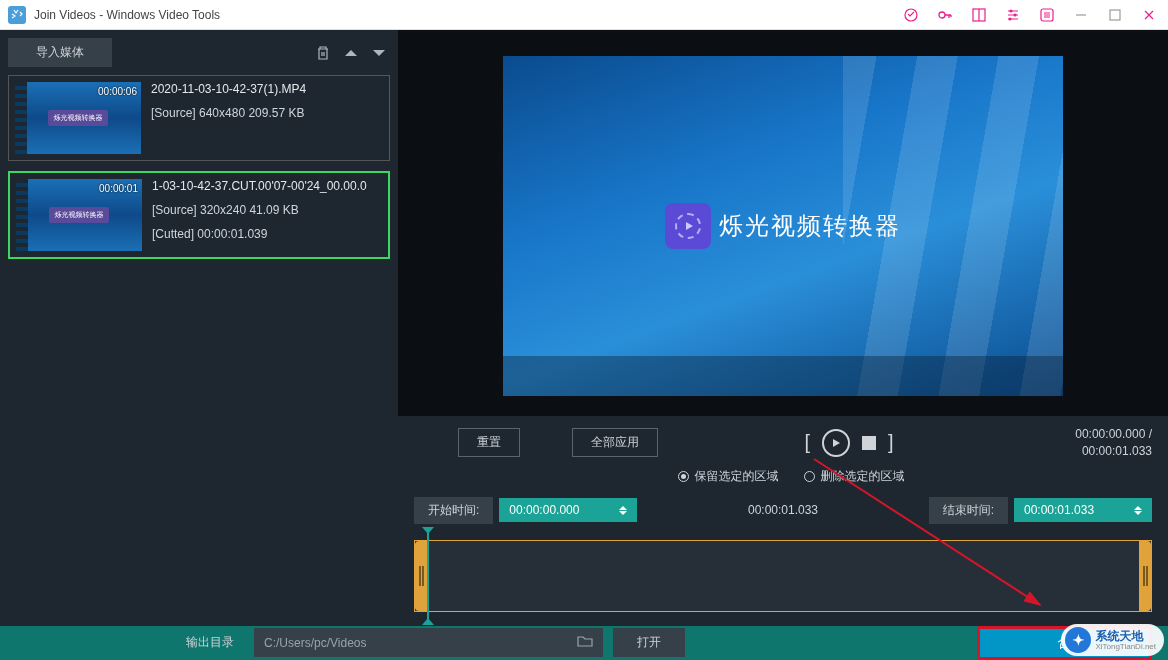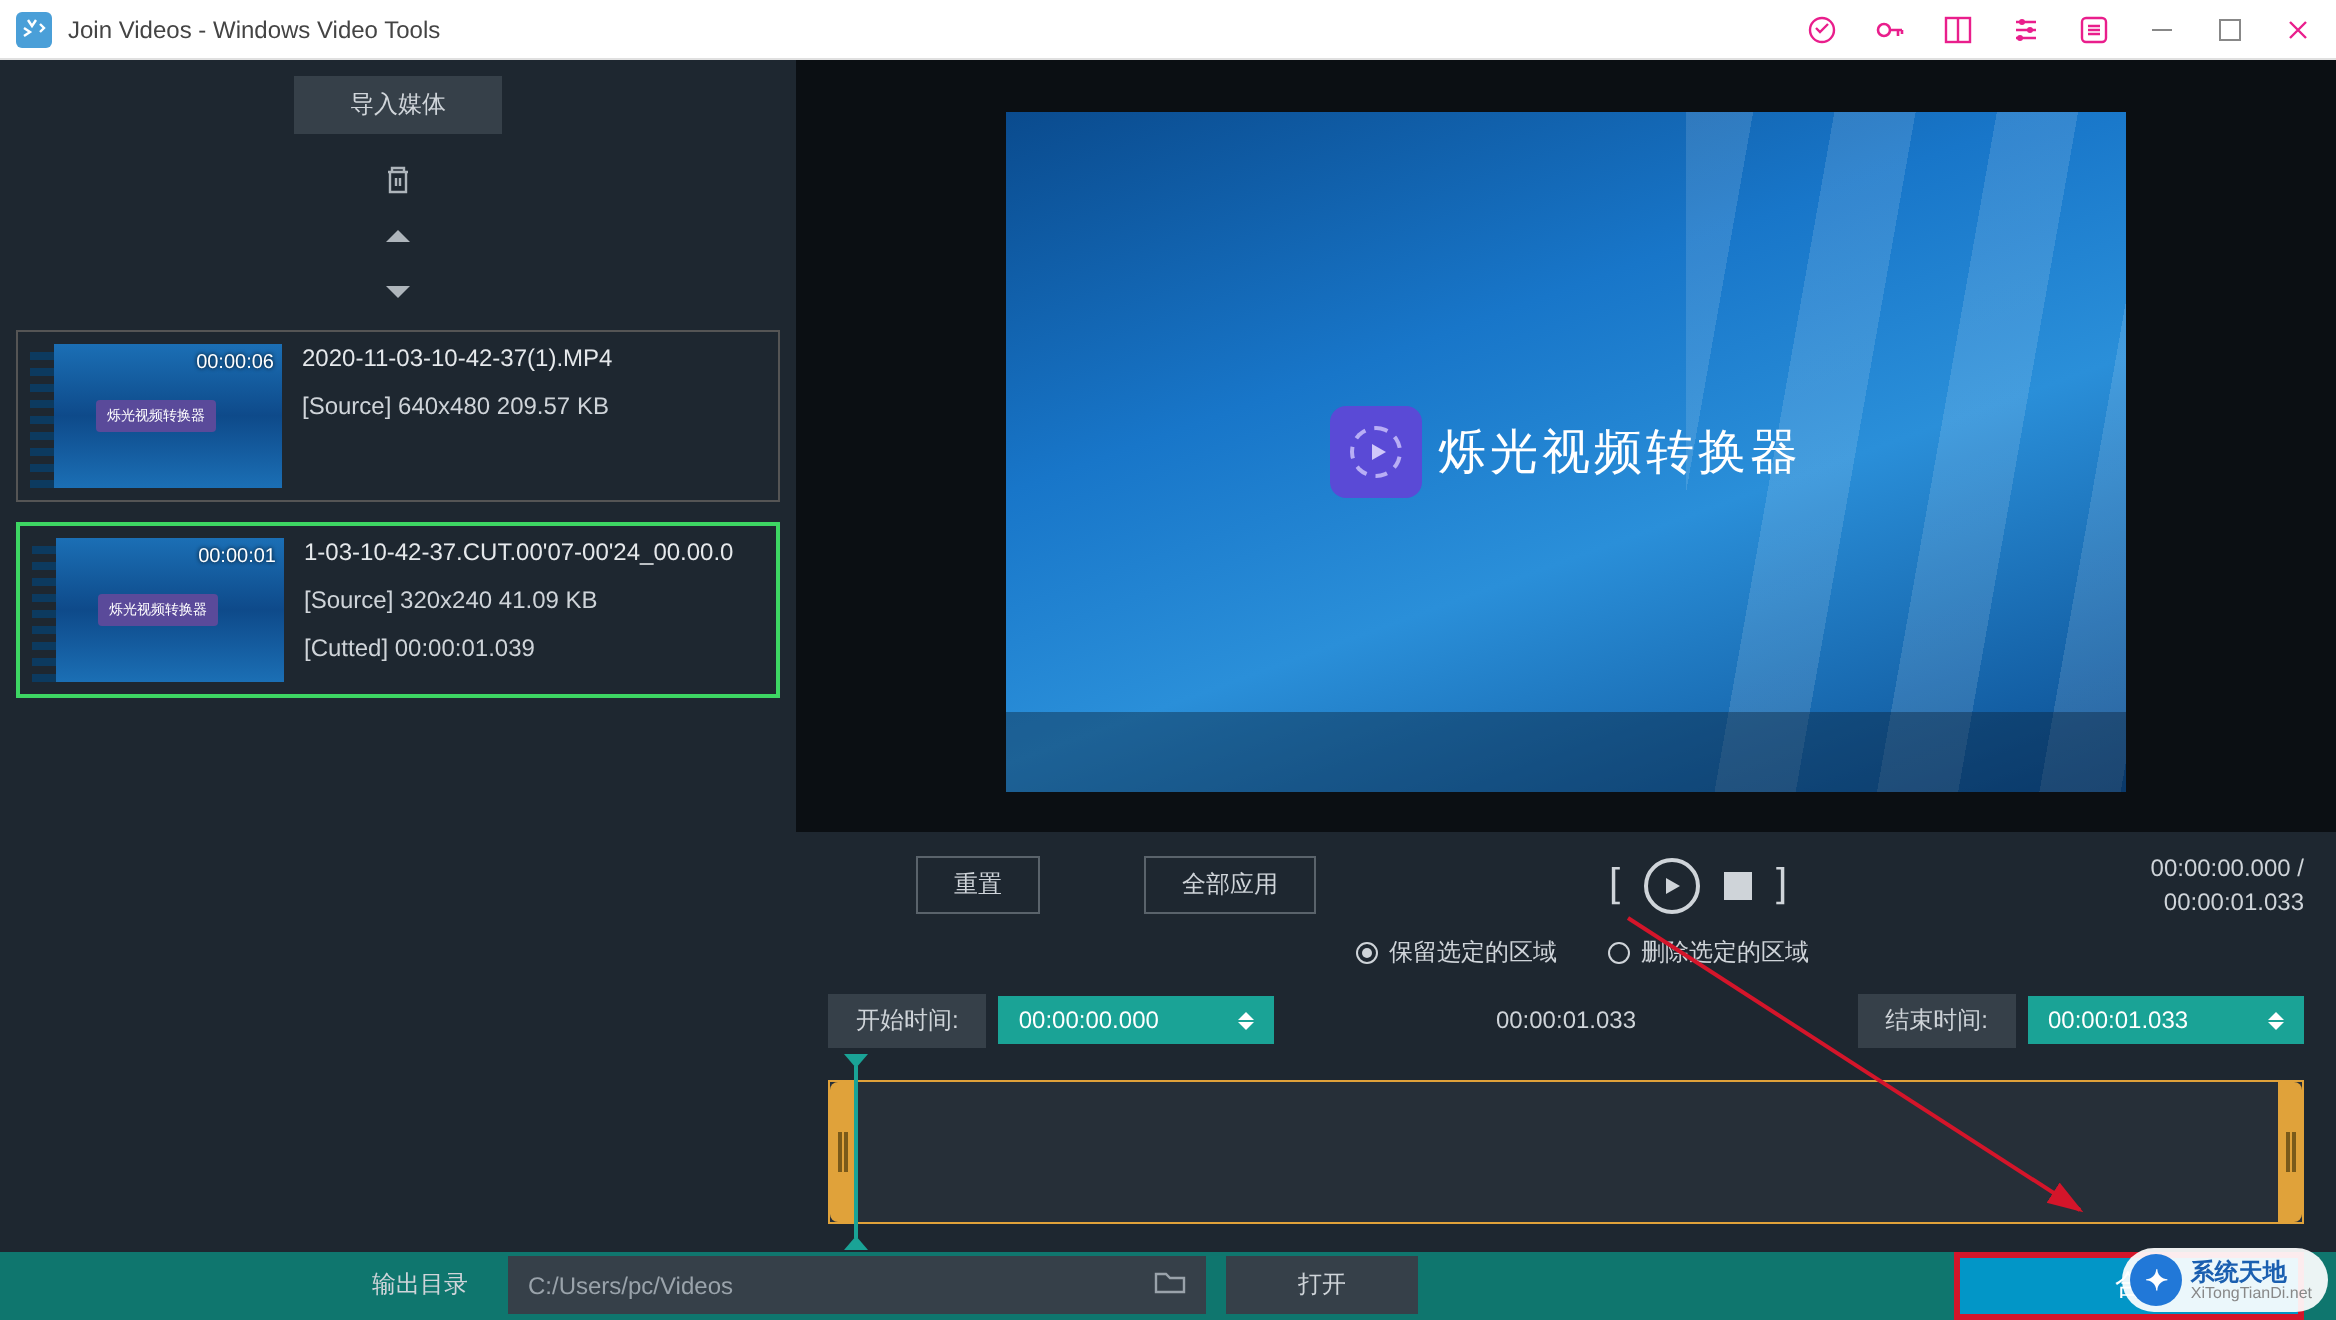--- a/index.html
+++ b/index.html
@@ -8,21 +8,21 @@
 .title-bar { height: 30px; background: #fff; display: flex; align-items: center; padding: 0 8px; border-bottom: 1px solid #e0e0e0; }
 .title-bar .app-icon { width: 18px; height: 18px; background: #4a9fd8; border-radius: 3px; display: flex; align-items: center; justify-content: center; margin-right: 8px; }
 .title-bar .app-icon svg { width: 12px; height: 12px; }
 .title-bar .title-text { font-size: 12px; color: #444; flex: 1; }
 .title-controls { display: flex; gap: 12px; align-items: center; }
 .title-controls .ctrl { width: 22px; height: 22px; display: flex; align-items: center; justify-content: center; cursor: pointer; color: #e91e8c; }
 .title-controls .ctrl.win { color: #888; }
 .main-body { height: 630px; background: #1e2730; display: flex; flex-direction: column; }
 .content-row { flex: 1; display: flex; }
 .sidebar { width: 398px; background: #1e2730; padding: 8px; display: flex; flex-direction: column; }
-.sidebar-top { display: flex; align-items: center; gap: 6px; margin-bottom: 8px; flex-direction: column; }
+.sidebar-top { display: flex; align-items: center; gap: 6px; margin-bottom: 8px; }
 .import-btn { background: #364049; color: #d0d5da; font-size: 12px; padding: 6px 28px; border: none; cursor: pointer; }
 .spacer { flex: 1; }
 .icon-btn { width: 22px; height: 22px; display: flex; align-items: center; justify-content: center; cursor: pointer; color: #aeb5bb; }
 .media-list { flex: 1; }
 .media-item { border: 1px solid #555; padding: 6px; display: flex; gap: 10px; margin-bottom: 10px; background: #1e2730; }
 .media-item.selected { border: 2px solid #3dd663; }
 .thumb { width: 126px; height: 72px; background: linear-gradient(180deg, #1b6fb5 0%, #0e4a8a 50%, #1b6fb5 100%); position: relative; display: flex; align-items: center; justify-content: center; }
 .thumb-bars { position: absolute; left: 0; top: 0; width: 12px; height: 100%; background: repeating-linear-gradient(0deg, #0c3a5f 0 4px, #1e2730 4px 8px); }
 .thumb .badge { position: absolute; top: 4px; right: 4px; font-size: 10px; color: #fff; text-shadow: 0 0 2px #000; }
 .thumb .center-box { width: 60px; height: 16px; background: #5a4a9a; border-radius: 2px; display: flex; align-items: center; justify-content: center; }
@@ -64,21 +64,21 @@
 .tl-handle.left { left: 0; border-radius: 4px 0 0 4px; }
 .tl-handle.right { right: 0; border-radius: 0 4px 4px 0; }
 .tl-handle::after { content: ""; width: 2px; height: 20px; background: #7a5a1a; box-shadow: 3px 0 0 #7a5a1a; margin-left: -2px; }
 .tl-marker { position: absolute; top: -8px; left: 12px; width: 2px; height: calc(100% + 16px); background: #1aa396; }
 .tl-marker::before { content: ""; position: absolute; top: -6px; left: -5px; width: 0; height: 0; border-left: 6px solid transparent; border-right: 6px solid transparent; border-top: 7px solid #1aa396; }
 .tl-marker::after { content: ""; position: absolute; bottom: -6px; left: -5px; width: 0; height: 0; border-left: 6px solid transparent; border-right: 6px solid transparent; border-bottom: 7px solid #1aa396; }
 .output-bar { height: 48px; background: #0f766e; display: flex; align-items: center; padding: 0 16px; gap: 10px; }
 .output-label { color: #cfd4d9; font-size: 12px; margin-left: 170px; margin-right: 10px; }
 .output-path { background: #364049; color: #9aa3ab; font-size: 12px; padding: 6px 10px; width: 349px; display: flex; align-items: center; justify-content: space-between; }
 .folder-icon { color: #9aa3ab; cursor: pointer; }
-.open-btn { background: #364049; color: #cfd4d9; font-size: 12px; padding: 6px 36px; border: none; cursor: pointer; }
+.open-btn { background: #364049; color: #cfd4d9; font-size: 12px; padding: 6px 24px; border: none; cursor: pointer; }
 .merge-btn { background: #0296c7; color: #fff; font-size: 14px; padding: 8px 0; width: 175px; border: none; cursor: pointer; margin-left: auto; position: relative; }
 .merge-highlight { position: absolute; inset: 0; border: 3px solid #d4152a; pointer-events: none; }
 .arrow-annotation { position: absolute; pointer-events: none; z-index: 100; }
 .watermark { position: absolute; right: 4px; bottom: 4px; z-index: 101; display: flex; align-items: center; gap: 4px; background: rgba(255,255,255,0.92); border-radius: 20px; padding: 3px 8px 3px 4px; }
 .watermark .wm-icon { width: 26px; height: 26px; background: #2178d8; border-radius: 50%; display: flex; align-items: center; justify-content: center; color: #fff; font-size: 14px; font-weight: bold; }
 .watermark .wm-text { font-size: 12px; color: #1a5fb0; font-weight: bold; line-height: 1; }
 .watermark .wm-sub { font-size: 8px; color: #888; }
 </style>
 </head>
 <body>

